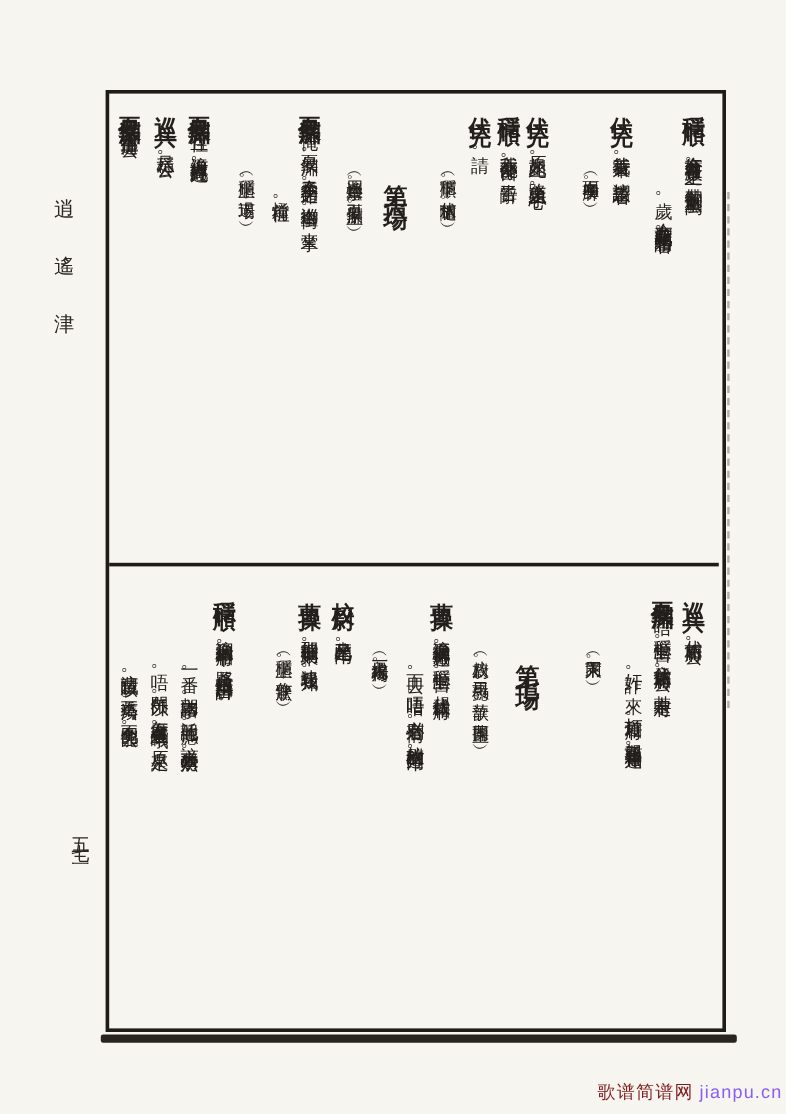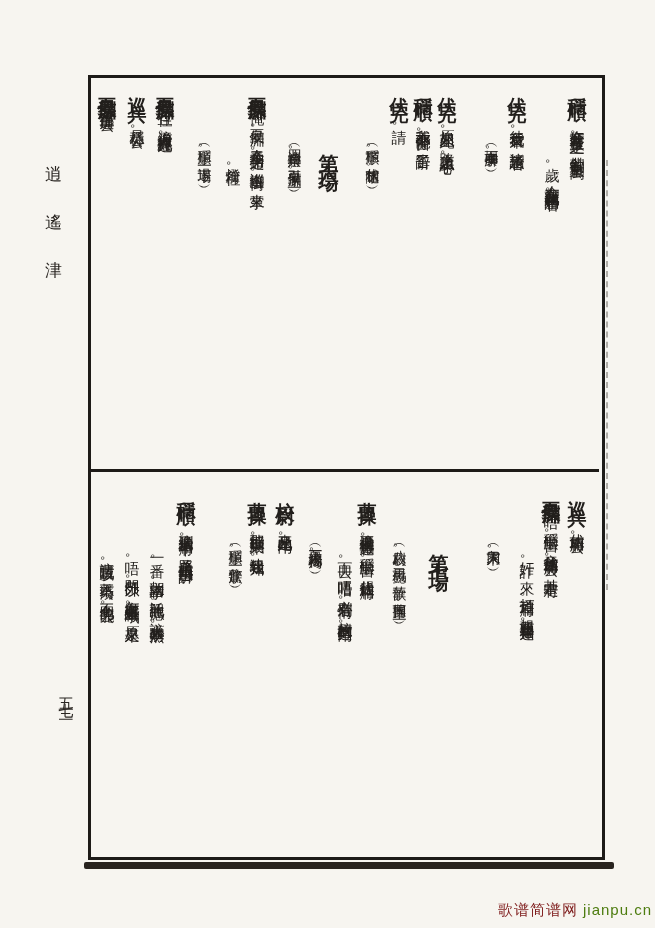--- a/index.html
+++ b/index.html
@@ -55,21 +55,21 @@
     position:absolute;left:56px;top:686px;
     writing-mode:vertical-rl;text-orientation:upright;
     font-size:15px;letter-spacing:5px;color:#2a2622;
   }
   .watermark{
     position:absolute;left:498px;top:901px;
     font-size:15px;letter-spacing:1px;
     font-family:"Liberation Sans","DejaVu Sans",sans-serif;
   }
   .wm-name{color:#7f1d1d;}
-  .wm-url{color:#4d7c0f;margin-left:5px;}
+  .wm-url{color:#8b5cf6;margin-left:5px;}
 </style>
 </head>
 <body>
 
 <div class="frame"></div>
 <div class="divider"></div>
 <div class="bottom-bar"></div>
 <div class="right-wear"></div>
 
 <div class="col" style="left:566px;top:82px;">

